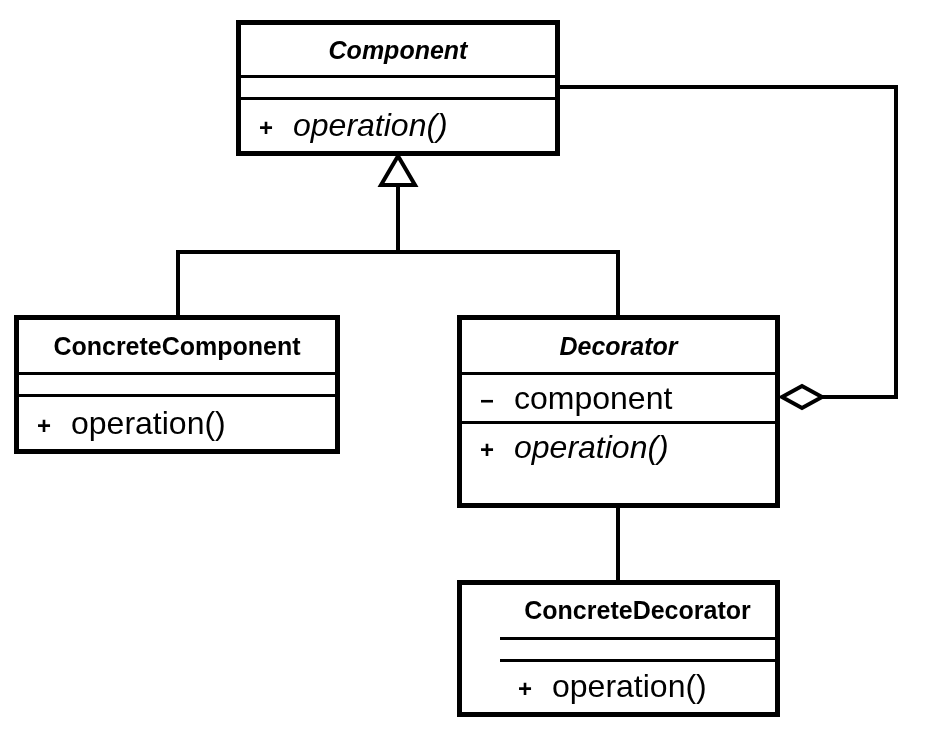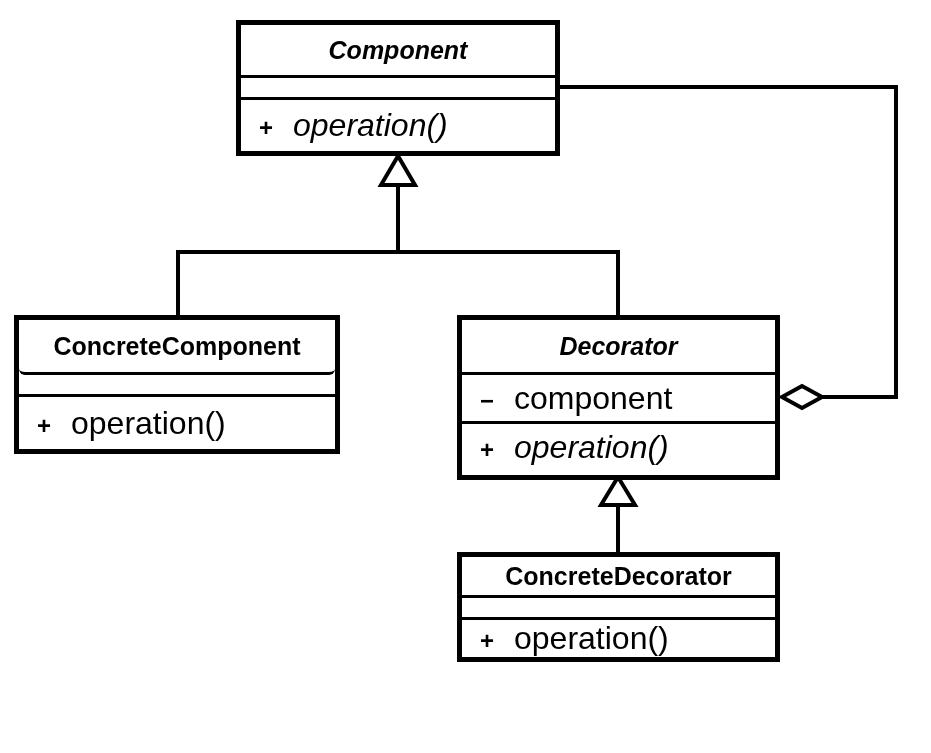--- a/index.html
+++ b/index.html
@@ -82,29 +82,29 @@
   .member .sig.abstract {
     font-style: italic;
   }
 
   
   #class-component      { left: 236px; top: 20px;  width: 324px; height: 136px; }
   #class-component .name-comp  { height: 55px; }
   #class-component .ops-comp   { height: 53px; }
 
   #class-concrete-component { left: 14px;  top: 315px; width: 326px; height: 139px; }
-  #class-concrete-component .name-comp { height: 56px; border-radius: 6px; }
+  #class-concrete-component .name-comp { height: 56px; }
   #class-concrete-component .ops-comp  { height: 53px; }
 
-  #class-decorator      { left: 457px; top: 315px; width: 323px; height: 165px; }
+  #class-decorator      { left: 457px; top: 315px; width: 323px; height: 193px; }
   #class-decorator .name-comp  { height: 55px; }
   #class-decorator .attrs-comp { height: 49px; }
   #class-decorator .ops-comp   { height: 47px; }
 
-  #class-concrete-decorator { left: 457px; top: 552px; width: 323px; height: 110px; }
+  #class-concrete-decorator { left: 457px; top: 580px; width: 323px; height: 137px; padding-left: 38px; }
   #class-concrete-decorator .name-comp { height: 56px; }
   #class-concrete-decorator .ops-comp  { height: 51px; }
 </style>
 </head>
 <body>
 
 <div id="diagram">
 
   <svg id="edges" viewBox="0 0 931 753" width="931" height="753" xmlns="http://www.w3.org/2000/svg">
 

